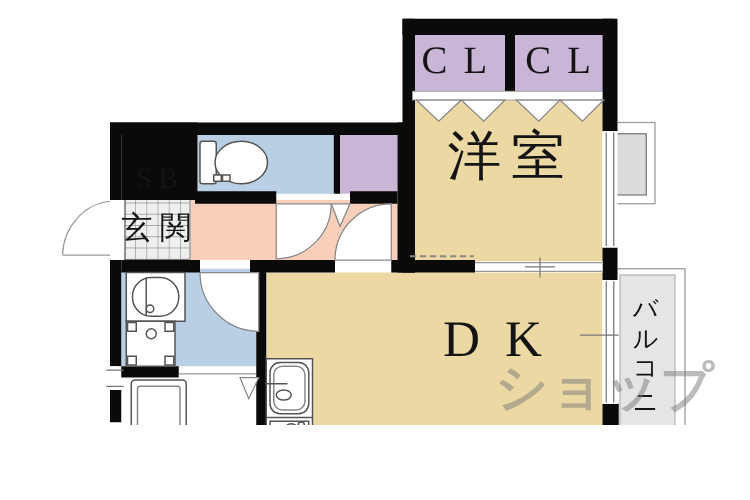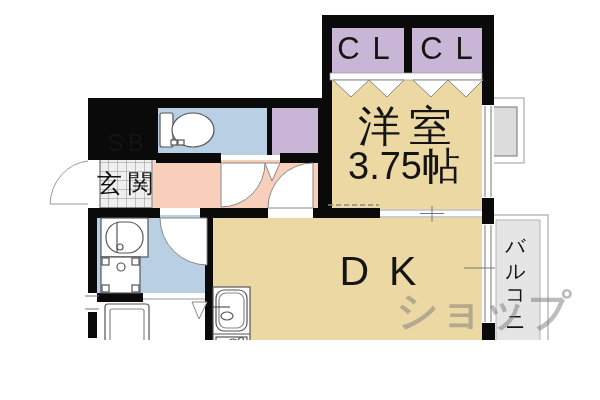--- a/index.html
+++ b/index.html
@@ -1,17 +1,17 @@
 <!DOCTYPE html>
 <html><head>
 <meta charset="utf-8">
 <style>
   html,body{margin:0;padding:0;background:#fff;}
   .plan{position:relative;width:600px;height:340px;background:#ffffff;overflow:hidden;
-        font-family:Liberation Sans, sans-serif;}
+        font-family:Liberation Serif, serif;}
   .plan svg{position:absolute;left:0;top:0;}
   .lbl{position:absolute;transform:translate(-50%,-50%);white-space:nowrap;color:#141414;
        line-height:1;}
   .lbl.v{writing-mode:vertical-rl;text-orientation:mixed;transform:translate(-50%,0);}
   .wm{position:absolute;font-weight:bold;color:rgba(122,122,122,0.5);white-space:nowrap;
       line-height:1;letter-spacing:1px;}
 </style>
 </head>
 <body>
 
@@ -147,21 +147,20 @@
         <circle cx="233" cy="345" r="6" fill="none"></circle>
         <circle cx="222" cy="359" r="6" fill="none"></circle>
         <circle cx="241" cy="340" r="2.5" fill="none"></circle>
       </g>
     </g>
   </svg>
 
   <div class="lbl" style="left:370px;top:48px;font-size:31px;letter-spacing:13px;">CL</div>
   <div class="lbl" style="left:453px;top:48px;font-size:31px;letter-spacing:13px;">CL</div>
   <div class="lbl" style="left:409px;top:126px;font-size:43px;letter-spacing:8px;">洋室</div>
-  <div class="lbl" style="left:404px;top:166px;font-size:38px;">3.75帖</div>
   <div class="lbl" style="left:128px;top:143px;font-size:23px;letter-spacing:5px;">SB</div>
   <div class="lbl" style="left:128px;top:183px;font-size:25px;letter-spacing:6px;">玄関</div>
-  <div class="lbl" style="left:388px;top:271px;font-size:41px;letter-spacing:20px;">DK</div>
+  <div class="lbl" style="left:404px;top:271px;font-size:41px;letter-spacing:20px;">DK</div>
   <div class="lbl v" style="left:516px;top:224px;font-size:20px;letter-spacing:4px;">バルコニー</div>
 
   <div class="wm" style="left:396px;top:290px;font-size:42px;">ショップ</div>
 
 </div>
 
 </body></html>

